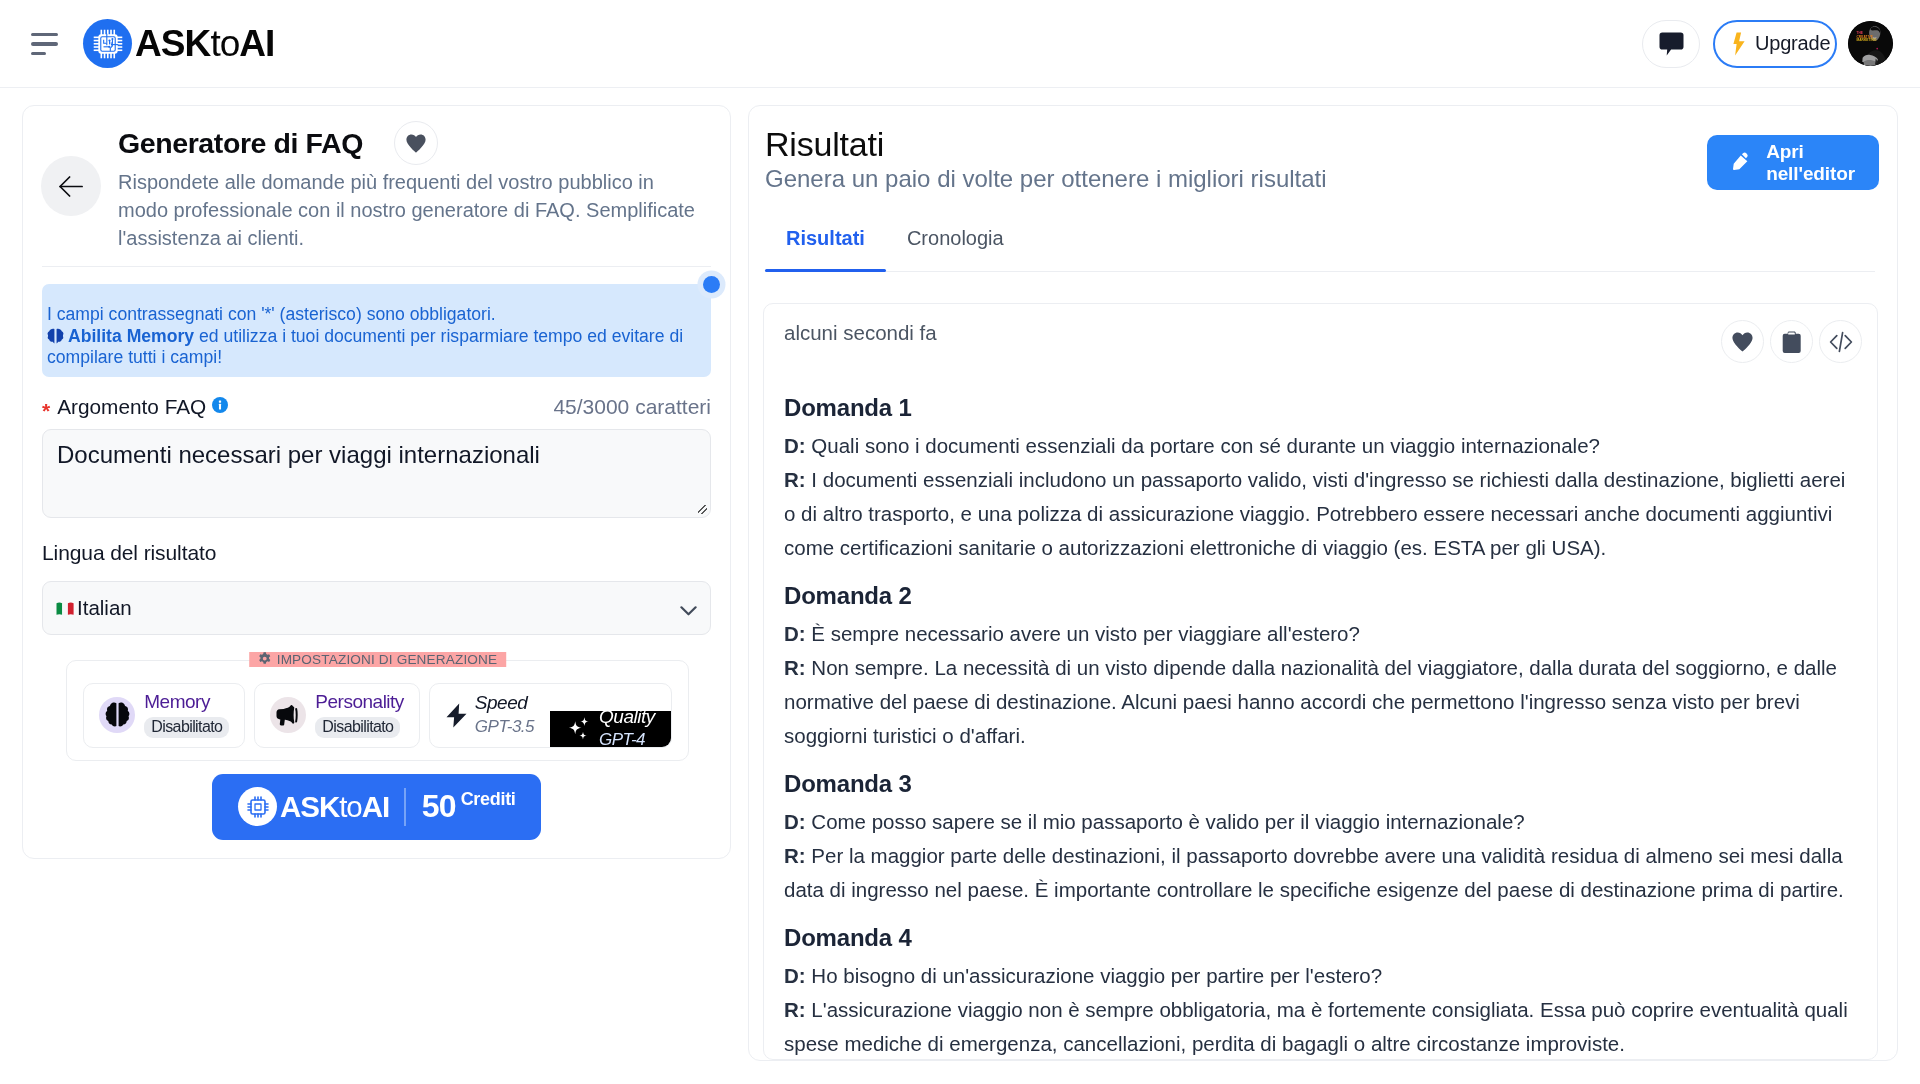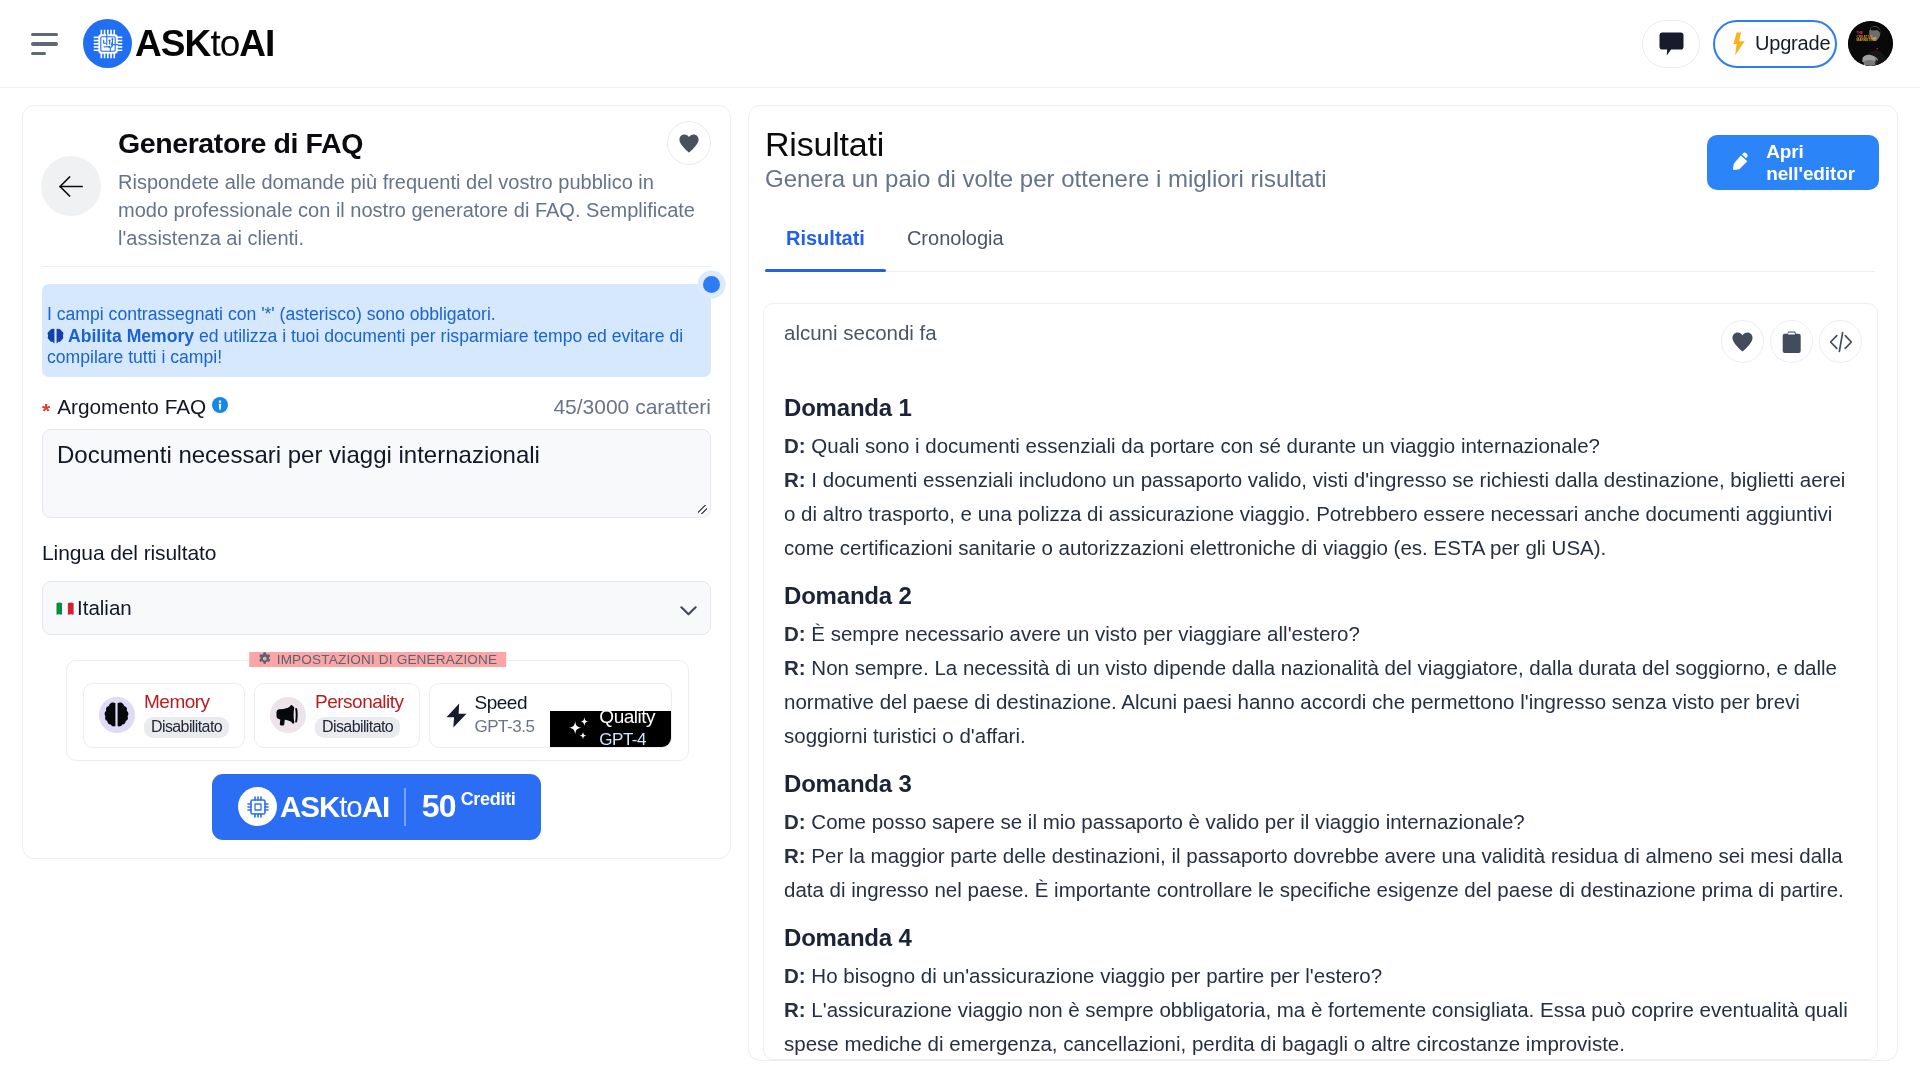--- a/index.html
+++ b/index.html
@@ -30,21 +30,21 @@
 
   
   .main { display:flex; gap:17px; padding:17px 22px 0 22px; height:996px; align-items:flex-start;}
   .card { background:#fff; border:1px solid #eceef2; border-radius:12px; }
   .left-card { width:709px; flex:0 0 709px; align-self:flex-start; padding:15px 19px 18px 19px; }
   .right-card { flex:1; height:956px; padding:21px 22px 0 16px; display:flex; flex-direction:column; overflow:hidden; }
 
   
   .tool-head { display:flex; gap:17px; align-items:flex-start; padding:0 0 0 0;}
   .back-btn { width:60px; height:60px; flex:0 0 60px; border-radius:50%; background:#f0f1f3; display:flex; align-items:center; justify-content:center; cursor:pointer; margin-top:35px; margin-left:-1px;}
-  .tool-titlerow { display:flex; align-items:center; gap:31px;justify-content:space-between; }
+  .tool-titlerow { display:flex; align-items:center; gap:31px; }
   .tool-title { font-size:28.5px; font-weight:700; color:#0b0c10; letter-spacing:-0.4px; }
   .fav-btn { width:44px; height:44px; flex:0 0 44px; border-radius:50%; border:1.5px solid #e9ebef; background:#fff; display:flex; align-items:center; justify-content:center; cursor:pointer; }
   .tool-desc { font-size:20px; line-height:28px; color:#64748b; margin-top:3px; width:584px;}
   .divider { height:1px; background:#eceef2; margin:14px 0 0 0; }
 
   .notice { position:relative; background:#d6e8fd; color:#1963d2; border-radius:7px; padding:20px 14px 8px 5px; margin-top:17px; font-size:17.6px; line-height:21.5px; }
   .notice b { font-weight:700; }
   .notice .dot { position:absolute; right:-9px; top:-8px; width:17px; height:17px; border-radius:50%; background:#2b7cf6; box-shadow:0 0 0 5.5px #dceafc; }
 
   .field-label-row { display:flex; align-items:center; margin-top:18px; }
@@ -62,23 +62,23 @@
   .select { margin-top:16px; height:54px; border:1px solid #e5e7eb; border-radius:9px; background:#f8f9fa; display:flex; align-items:center; padding:0 13px 0 17px; cursor:pointer; }
   .select .flag { width:18px; height:14px; display:flex; flex:0 0 18px; margin-right:3px; margin-left:-4px; margin-top:3px;}
   .select .txt { font-size:20.5px; color:#111726; }
   .select .chev { margin-left:auto; margin-top:11px; line-height:0;}
 
   .fieldset { margin-top:25px; margin-left:24px; margin-right:22px; border:1px solid #ebedf0; border-radius:10px; padding:22px 0 12px 0; position:relative; }
   .fieldset-legend { position:absolute; top:-9px; left:50%; transform:translateX(-50%); background:#fca5a5; padding:0 9px; font-size:13.6px; letter-spacing:0.15px; color:#5b6472; display:flex; align-items:center; gap:6px; white-space:nowrap;}
   .opt-row { display:flex; gap:9px; justify-content:center; }
   .opt { border:1px solid #ebedf0; border-radius:10px; background:#fff; display:flex; align-items:center; gap:9px; padding:0 15px; height:65px; cursor:pointer; }
   .opt .ic { width:36px; height:36px; border-radius:50%; display:flex; align-items:center; justify-content:center; flex:0 0 36px;}
-  .opt .nm { font-size:19px; font-weight:400; color:#b91c1c; line-height:1.1; letter-spacing:-0.5px;}
+  .opt .nm { font-size:19px; font-weight:400; color:#4c1d95; line-height:1.1; letter-spacing:-0.5px;}
   .opt .sub { font-size:16px; color:#212836; background:#e9ebef; border-radius:9px; padding:1px 7px 2px 7px; display:inline-block; margin-top:5px; font-weight:400; letter-spacing:-0.6px;}
-  .speedqual { display:flex; border:1px solid #ebedf0; border-radius:10px; overflow:hidden; height:65px;}
+  .speedqual { display:flex; border:1px solid #ebedf0; border-radius:10px; overflow:hidden; height:65px;font-style:italic;}
   .sq { display:flex; align-items:center; gap:8px; padding:0 16px; cursor:pointer; }
   .sq .nm { font-size:19px; font-weight:400; color:#111726; line-height:1.1; letter-spacing:-0.5px;}
   .sq .sub { font-size:17px; color:#69738a; margin-top:3px; display:block; letter-spacing:-0.5px;}
   .sq.active { background:#000000;margin-top:27px; }
   .sq.active .nm { color:#fff; }
   .sq.active .sub { color:#d6e4fd; }
 
   .gen-btn { margin:13px auto 0 auto; width:329px; height:66px; background:#2b6ef3; border-radius:11px; display:flex; align-items:center; justify-content:flex-start; padding-left:26px; gap:0; cursor:pointer; }
   .gen-btn .mark { width:39px; height:39px; border-radius:50%; background:#fff; display:flex; align-items:center; justify-content:center; flex:0 0 39px; margin-right:3px;}
   .gen-btn .txt { font-size:29.5px; font-weight:700; color:#fff; letter-spacing:-1.05px;}

